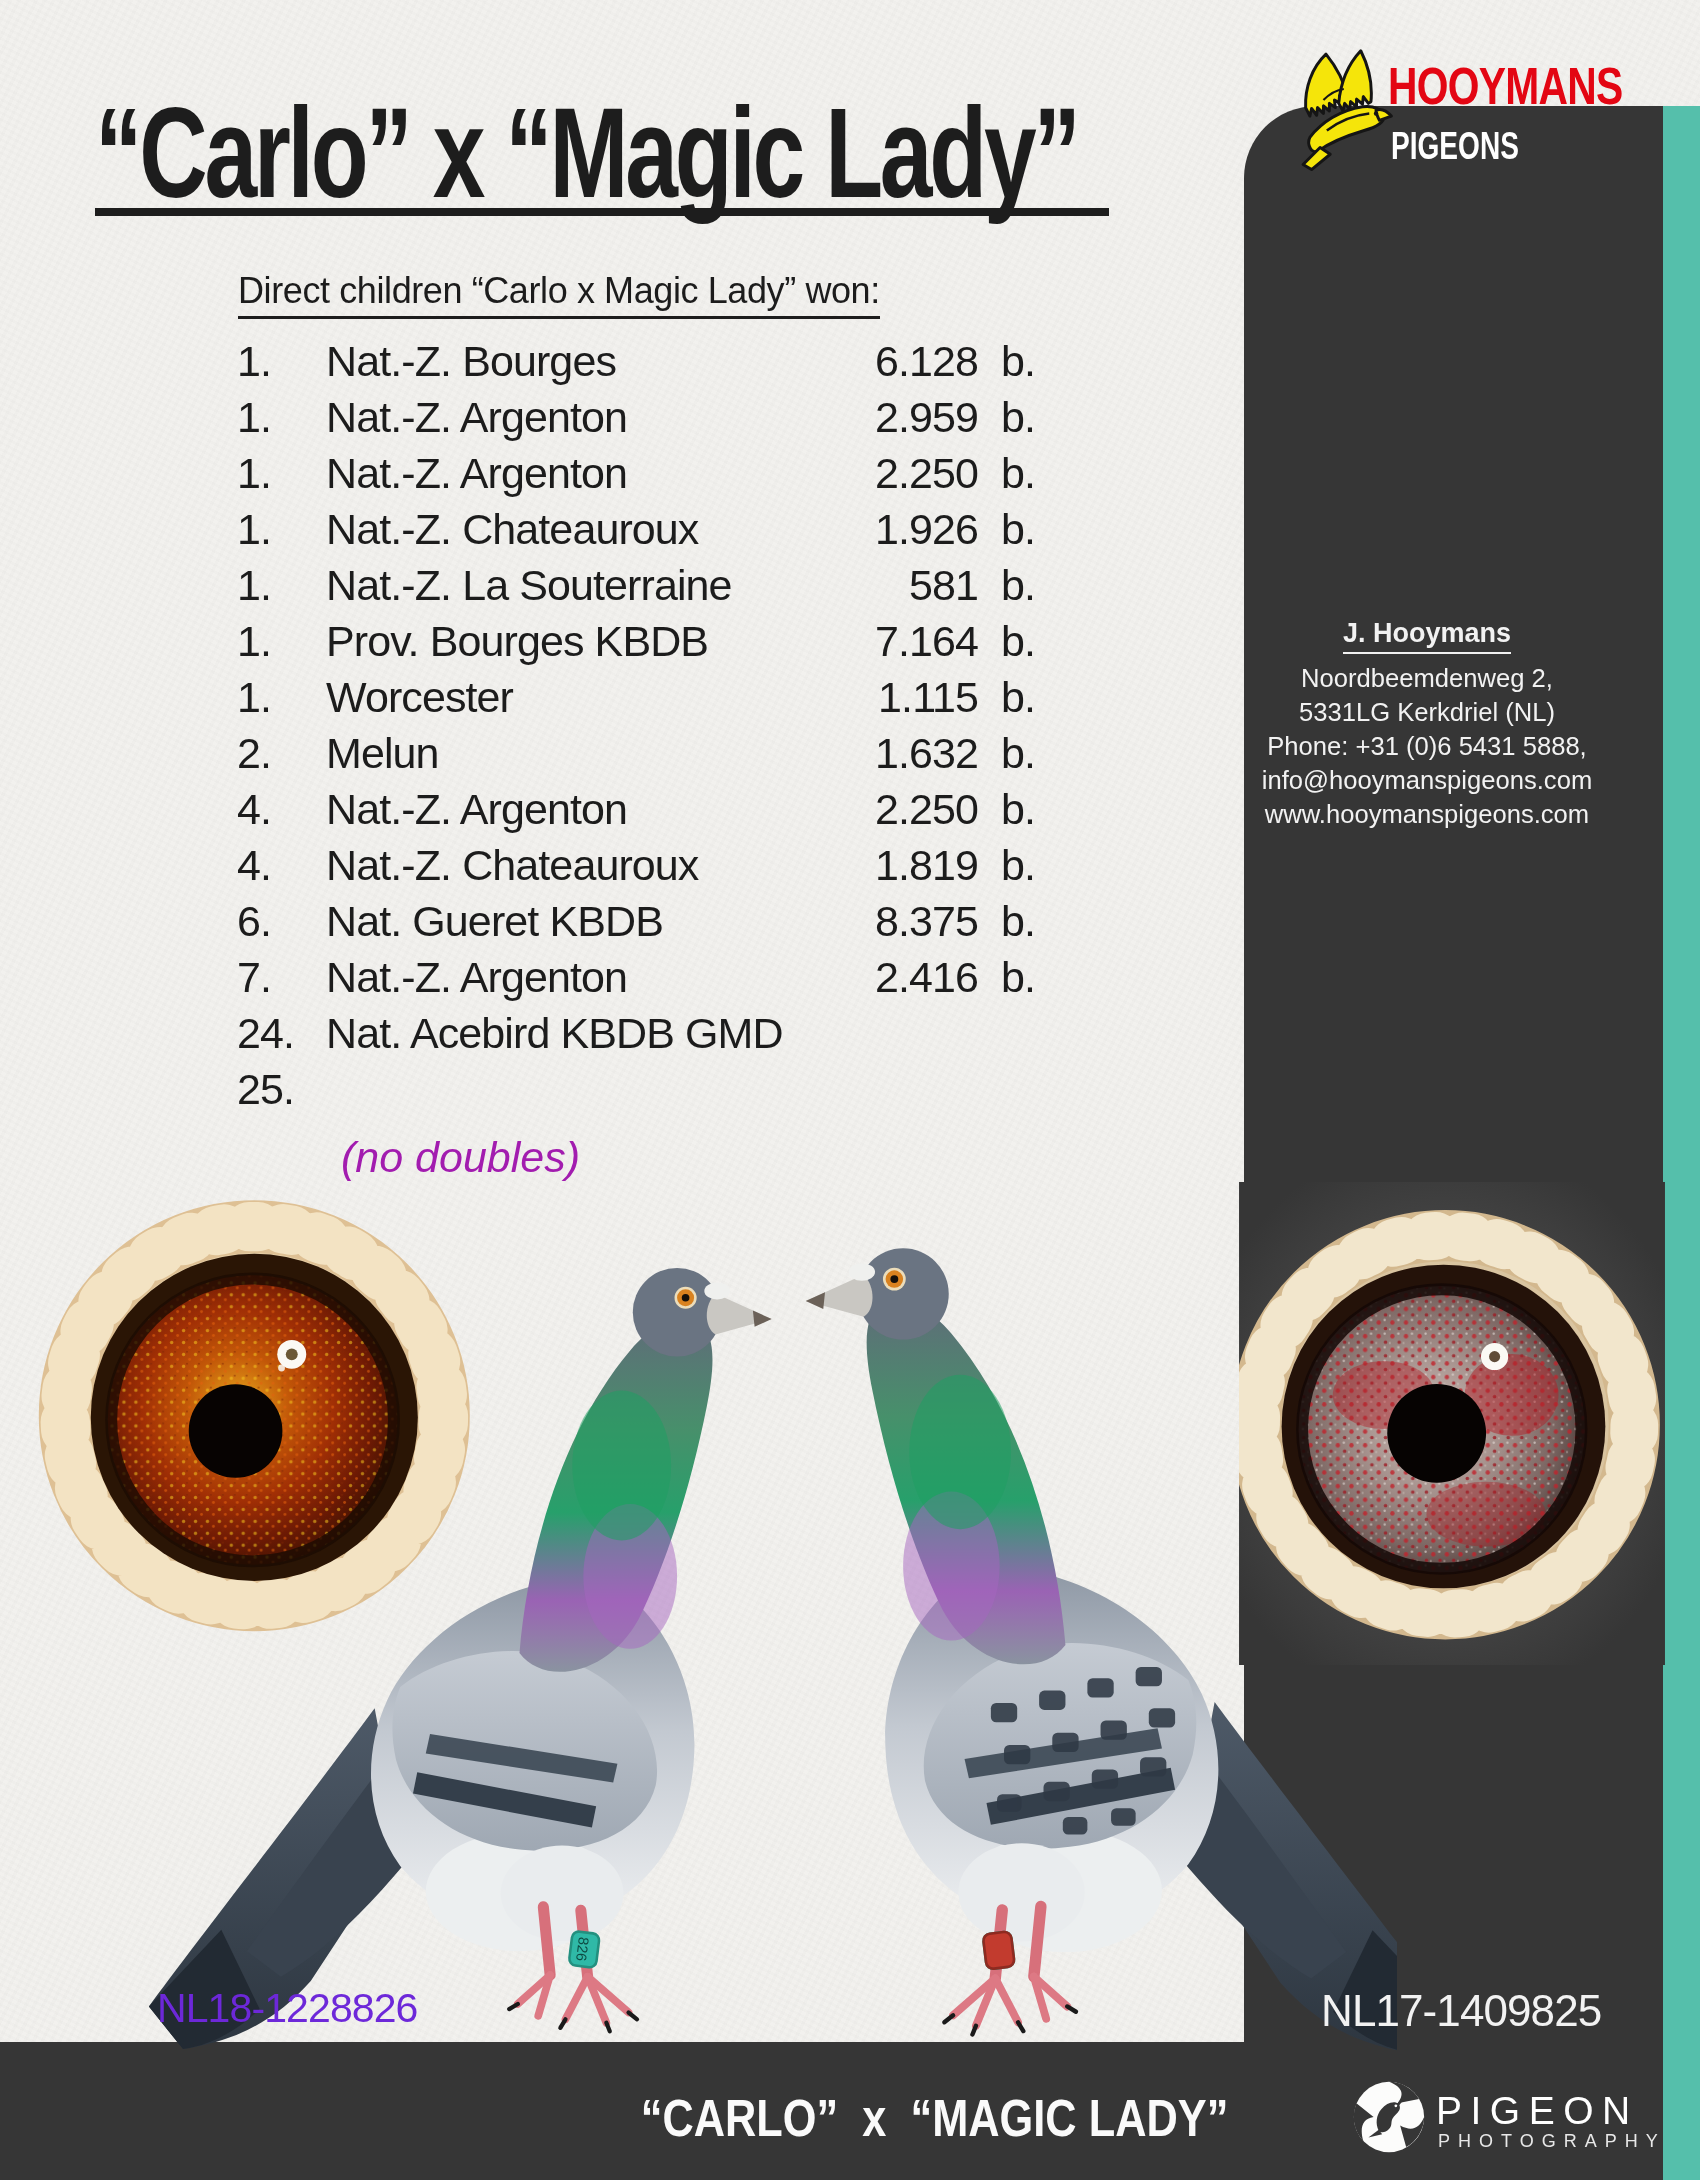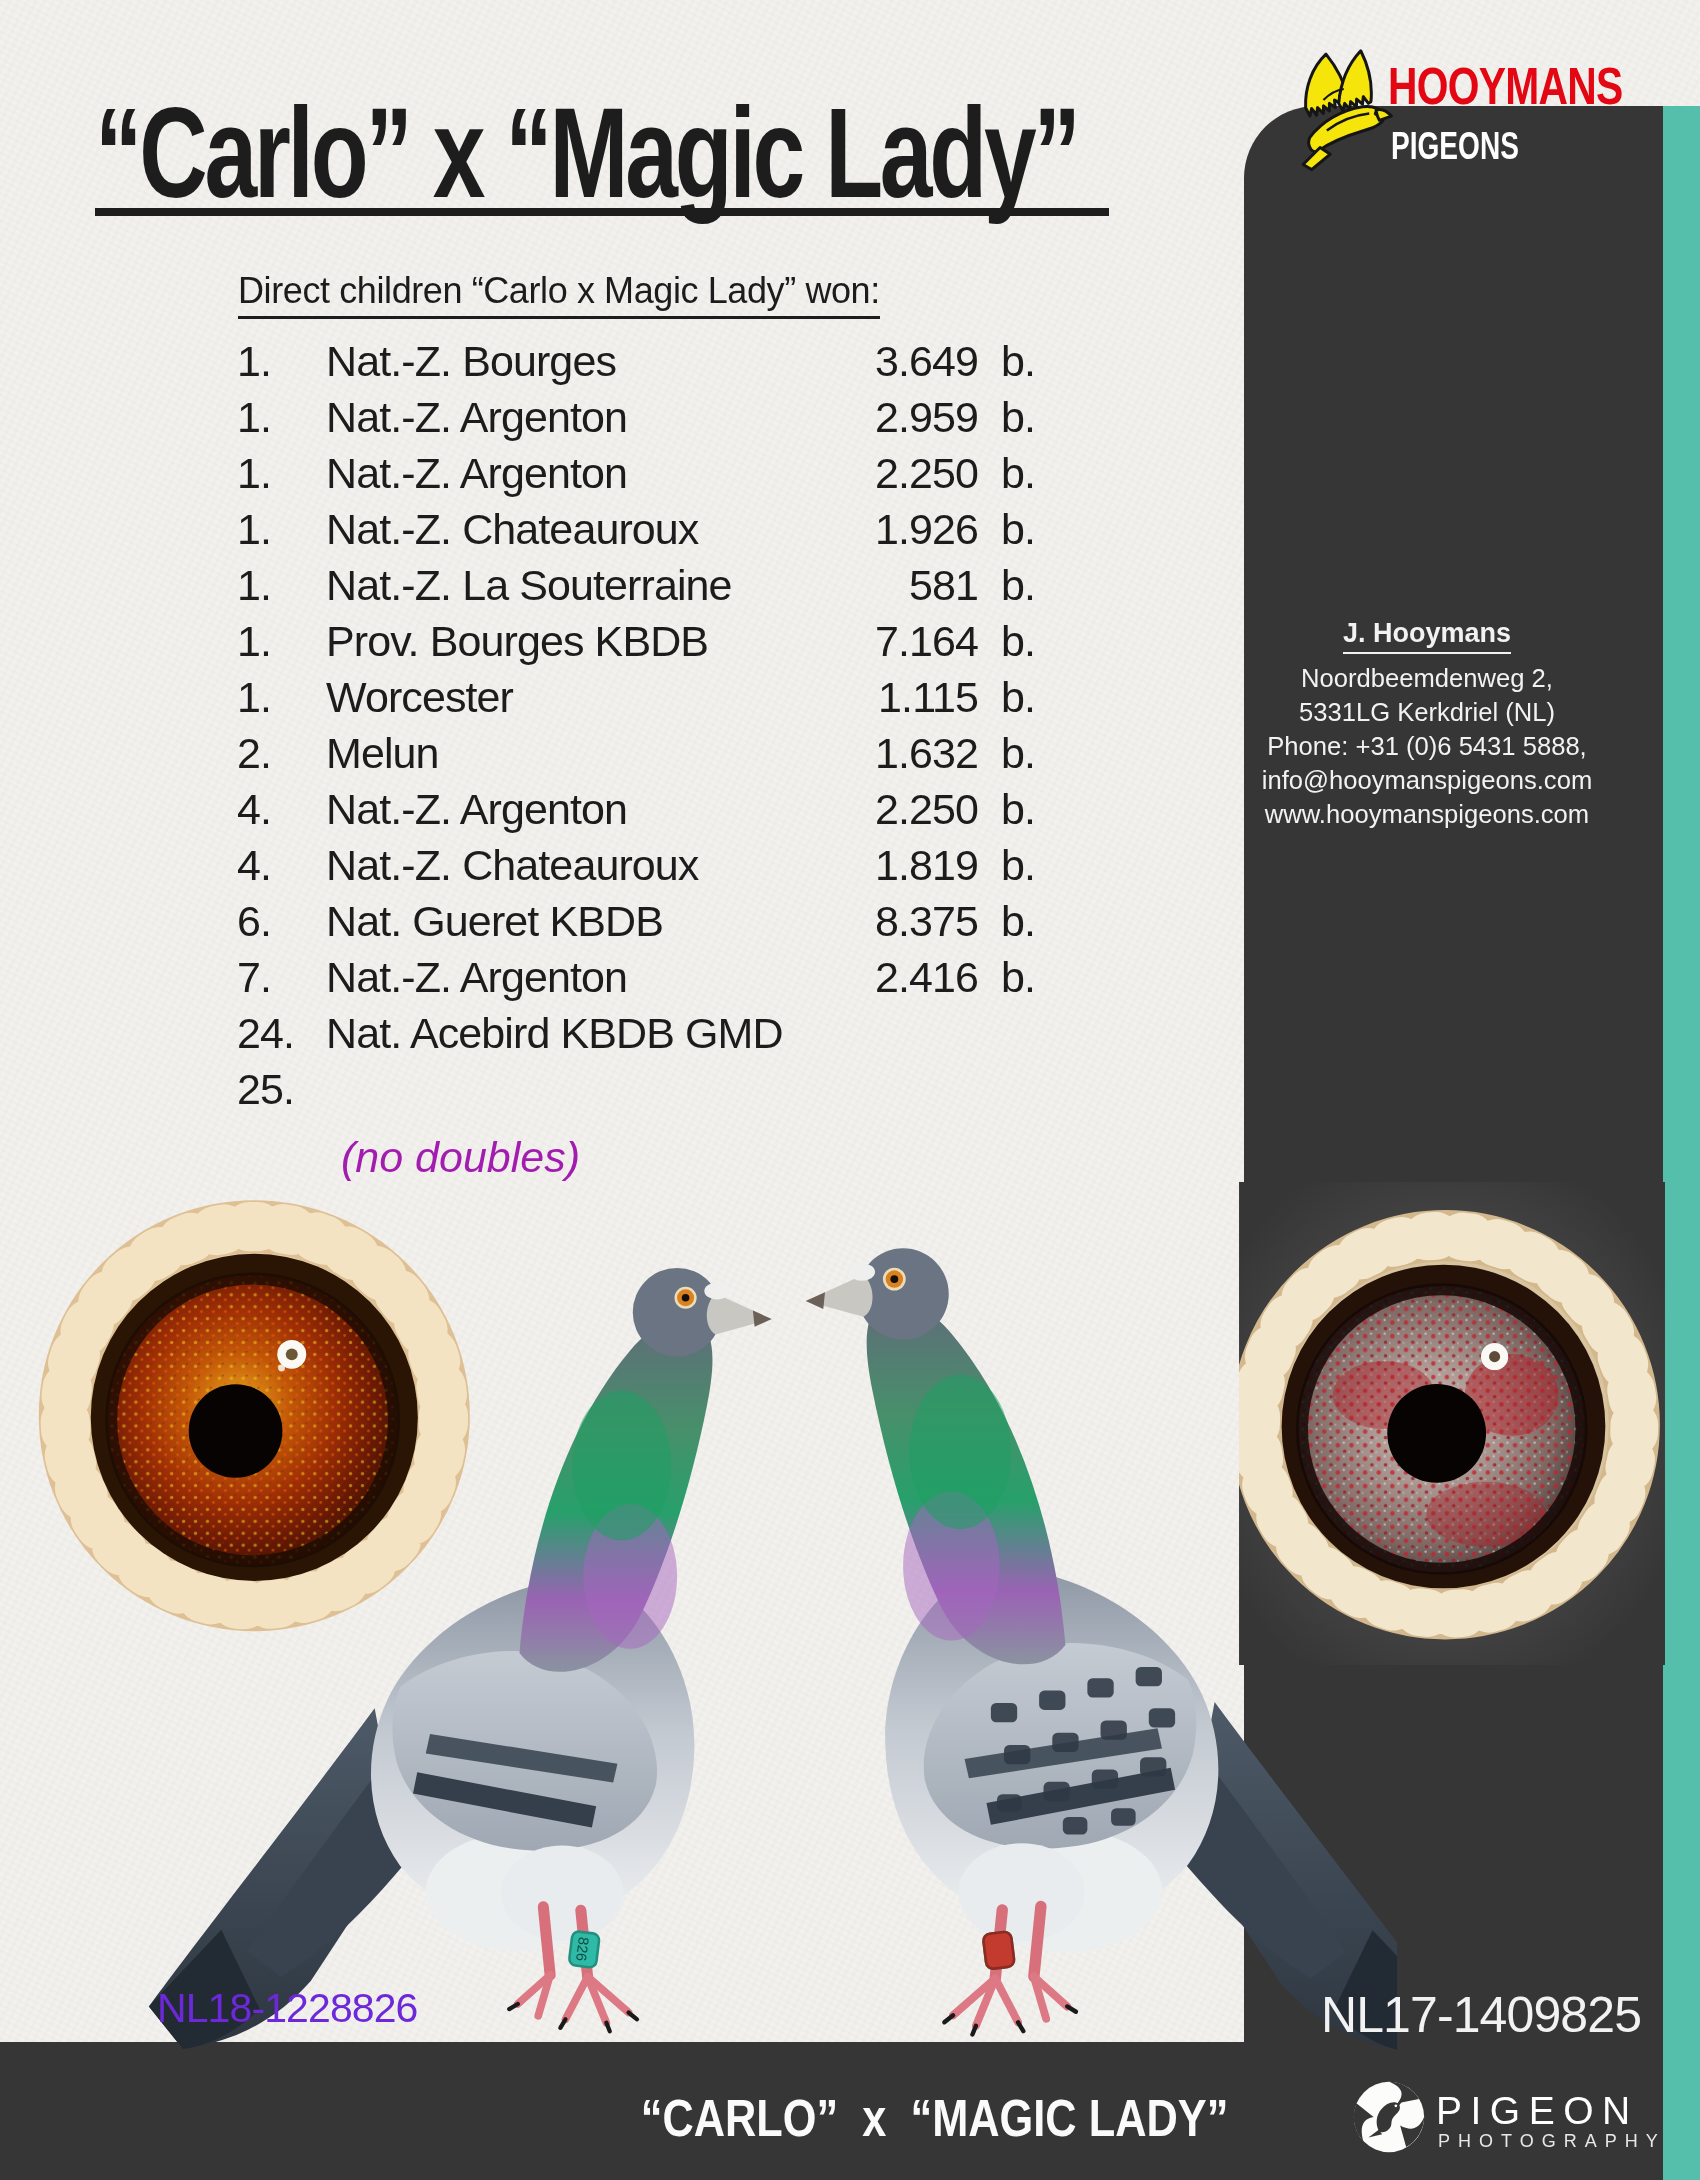--- a/index.html
+++ b/index.html
@@ -77,21 +77,21 @@
     border-bottom:2.6px solid #f2f2f2;padding-bottom:2.6px;margin-bottom:7.7px;
   }
   .contact-line{font-size:25.6px;line-height:34px;}
   
   .ring-left{
     position:absolute;left:157px;top:1985px;z-index:6;
     font-size:41px;color:#6d28d9;letter-spacing:-0.9px;
   }
   .ring-right{
     position:absolute;left:1321px;top:1986px;z-index:6;
-    font-size:50px;color:#f2f2f2;letter-spacing:-0.9px;
+    font-size:44px;color:#f2f2f2;letter-spacing:-0.9px;
   }
   .footer-caption{
     position:absolute;left:596px;top:2091px;width:596px;z-index:6;
     text-align:center;font-size:51px;line-height:56px;font-weight:bold;color:#fafafa;
     transform:scaleX(0.85);transform-origin:center top;white-space:pre;
   }
   .photo-logo-icon{position:absolute;left:1353px;top:2081px;z-index:6;}
   .photo-logo-name{
     position:absolute;left:1436px;top:2089px;z-index:6;
     font-size:39px;line-height:43px;color:#ffffff;letter-spacing:8.5px;white-space:nowrap;text-align:right;
@@ -131,21 +131,21 @@
 </svg>
 <div class="brand-name">HOOYMANS</div>
 <div class="brand-sub">PIGEONS</div>
 
 <div class="results">
   <div class="results-heading">Direct children “Carlo x Magic Lady” won:</div>
   <div class="rows">
     <div class="row">
         <span class="col-rank">1.</span>
         <span class="col-race">Nat.-Z. Bourges</span>
-        <span class="col-birds">3.649</span>
+        <span class="col-birds">6.128</span>
         <span class="col-unit">b.</span>
       </div>
     <div class="row">
         <span class="col-rank">1.</span>
         <span class="col-race">Nat.-Z. Argenton</span>
         <span class="col-birds">2.959</span>
         <span class="col-unit">b.</span>
       </div>
     <div class="row">
         <span class="col-rank">1.</span>

